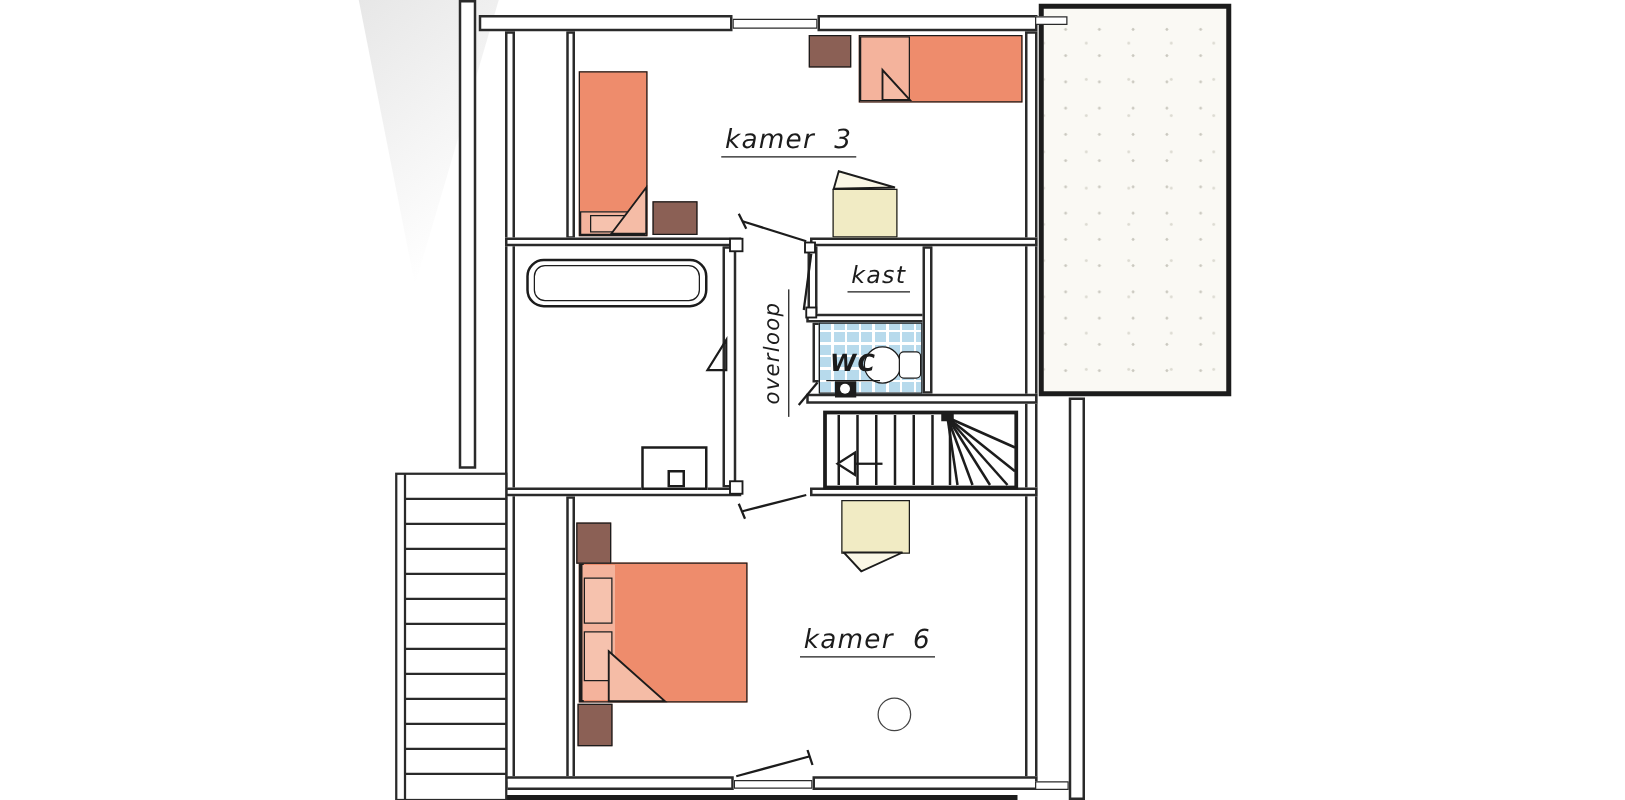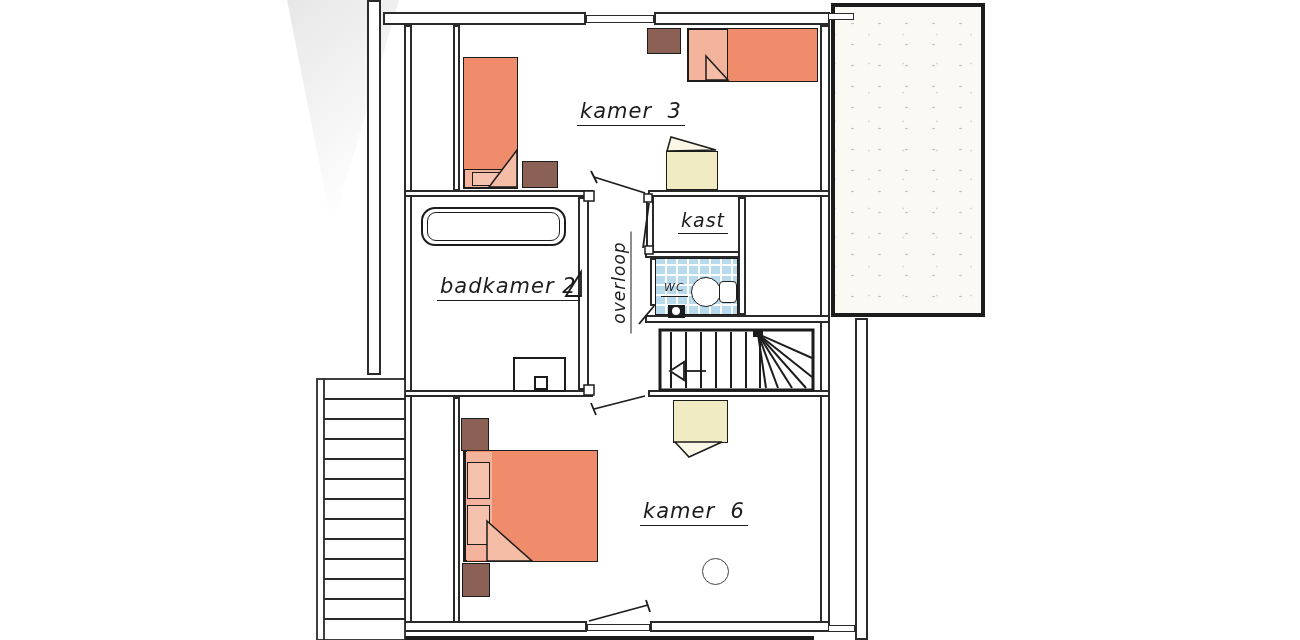--- a/index.html
+++ b/index.html
@@ -29,21 +29,21 @@
   .fontein i{position:absolute;left:4px;top:2px;width:8px;height:8px;background:#fff;border-radius:50%;}
   .stool{position:absolute;box-sizing:border-box;background:#fff;border:1.5px solid #444;border-radius:50%;}
   .terrace{position:absolute;box-sizing:border-box;background:#faf9f4;border:4px solid #1c1c1c;
      background-image:radial-gradient(#c9c7be 1px,transparent 1.4px),radial-gradient(#dddbd2 1px,transparent 1.4px);
      background-size:27px 21px,34px 29px;background-position:4px 6px,17px 13px;}
   
   .lbl{position:absolute;font-style:italic;white-space:pre;line-height:1;
        border-bottom:1.8px solid #1c1c1c;padding:0 3px 3px 3px;letter-spacing:1px;}
   .lbl-lg{font-size:21px;}
   .lbl-md{font-size:19px;}
-  .lbl-sm{font-size:11px;font-weight:normal;}
+  .lbl-sm{font-size:19px;font-weight:bold;}
   .lbl-rot{transform:rotate(-90deg);transform-origin:center center;font-size:17px;}
   svg.overlay{position:absolute;left:0;top:0;pointer-events:none;}
 </style>
 </head>
 <body>
 
 <div class="stage">
 
   <svg class="overlay" width="1300" height="640" viewBox="0 0 1300 640">
     <defs>
@@ -188,17 +188,16 @@
       <polygon points="706,56 728,80 706,80" fill="#f5bca6"></polygon>
       <polygon points="487,521 532,561 487,561" fill="#f5bca6"></polygon>
       <polygon points="667,151 671,137 716,150" fill="#faf7e6"></polygon>
       <polygon points="675,442 722,442 689,457" fill="#faf7e6"></polygon>
     </g>
   </svg>
 
   <div class="lbl lbl-lg" style="left:577px;top:101px;">kamer  3</div>
   <div class="lbl lbl-md" style="left:678px;top:211px;">kast</div>
   <div class="lbl lbl-rot" style="left:570px;top:272px;width:96px;text-align:center;">overloop</div>
-  <div class="lbl lbl-lg" style="left:437px;top:276px;">badkamer 2</div>
   <div class="lbl lbl-sm" style="left:661px;top:282px;">WC</div>
   <div class="lbl lbl-lg" style="left:640px;top:501px;">kamer  6</div>
 
 </div>
 
 </body></html>

